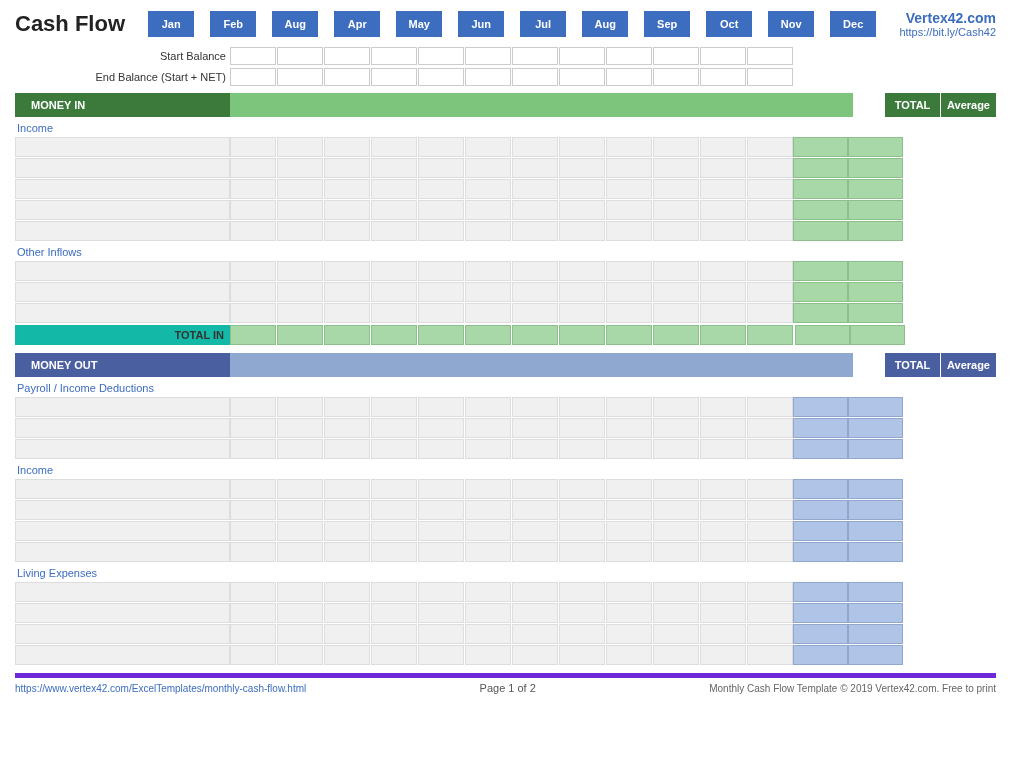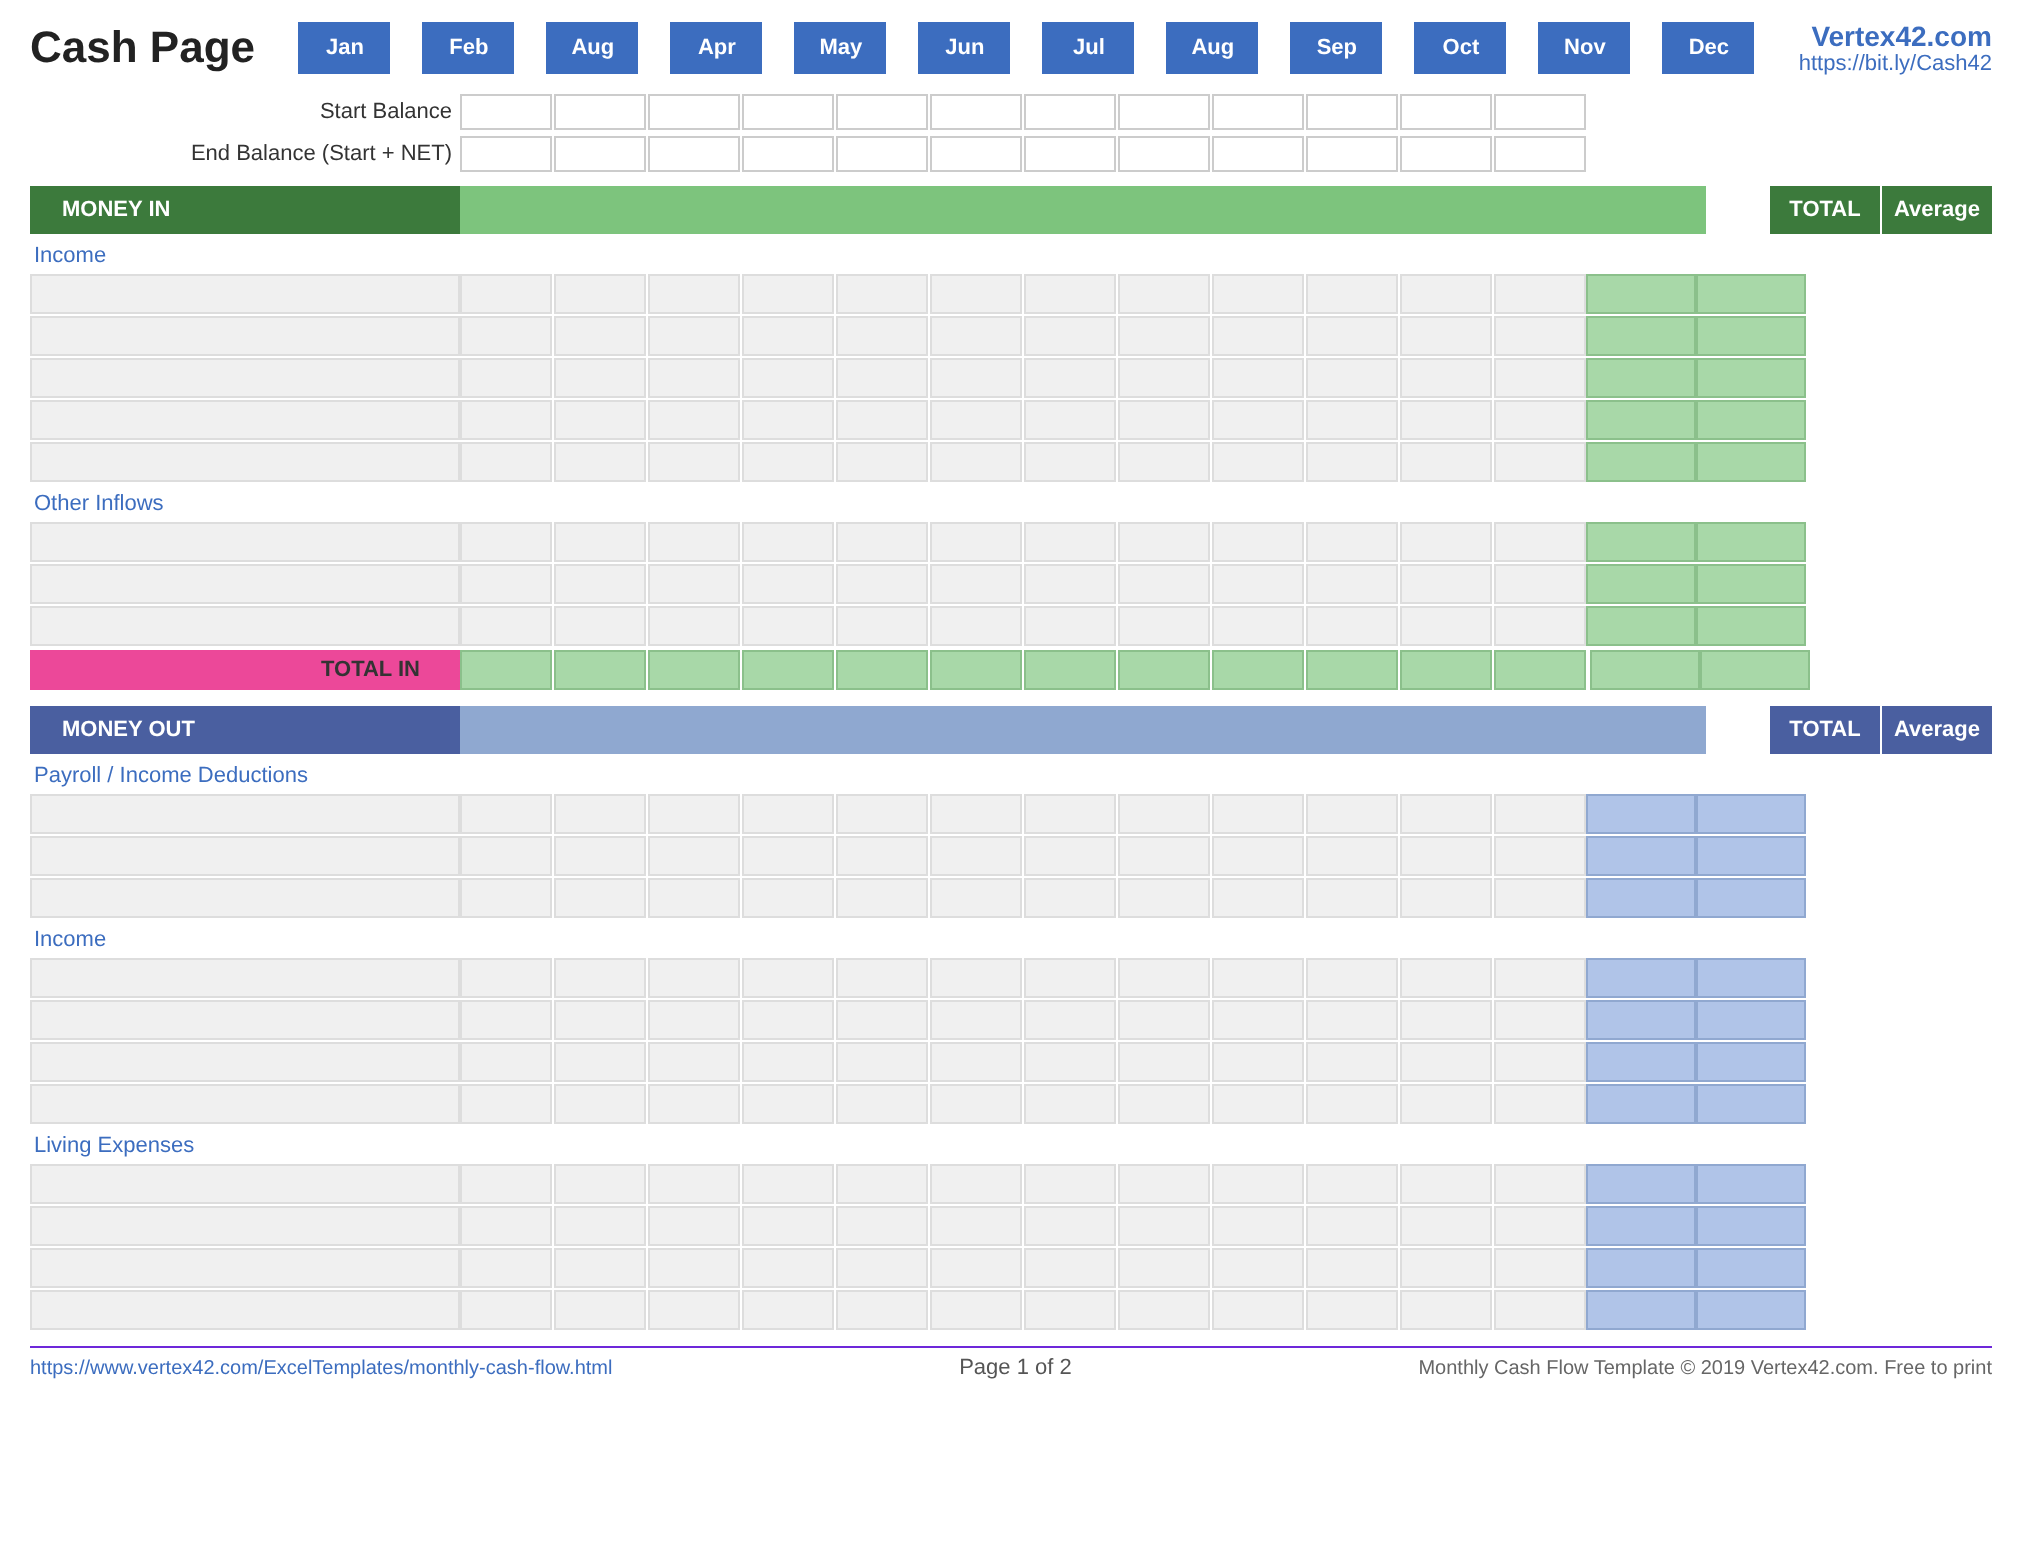--- a/index.html
+++ b/index.html
@@ -208,25 +208,25 @@
     .total-row {
       display: flex;
       align-items: center;
       height: 20px;
       margin-top: 2px;
       margin-bottom: 8px;
     }
     .total-row-label {
       width: 215px;
       height: 20px;
-      background: #ec4899;
+      background: #14b8a6;
       font-weight: bold;
       font-size: 11px;
       text-align: right;
-      padding-right: 20px;
+      padding-right: 6px;
       display: flex;
       align-items: center;
       justify-content: flex-end;
     }
     .total-row-cells {
       display: flex;
       gap: 1px;
     }
     .total-row-cell {
       width: 46px;
@@ -235,38 +235,38 @@
       border: 1px solid #8bc08b;
     }
 
     
     .footer {
       display: flex;
       justify-content: space-between;
       align-items: center;
       margin-top: 8px;
       padding-top: 4px;
-      border-top: 1px solid #6d28d9;
+      border-top: 5px solid #6d28d9;
       font-size: 10px;
       color: #3c6dbf;
     }
     .footer-center {
       color: #555;
       font-size: 11px;
     }
     .footer-right {
       color: #666;
       font-size: 10px;
     }
   </style>
 </head>
 <body>
 
 <div class="header">
-  <div class="title">Cash Page</div>
+  <div class="title">Cash Flow</div>
   <div class="month-nav">
 
   <div class="month-btn">Jan</div>
       <div class="month-btn">Feb</div>
       <div class="month-btn">Aug</div>
       <div class="month-btn">Apr</div>
       <div class="month-btn">May</div>
       <div class="month-btn">Jun</div>
       <div class="month-btn">Jul</div>
       <div class="month-btn">Aug</div>

